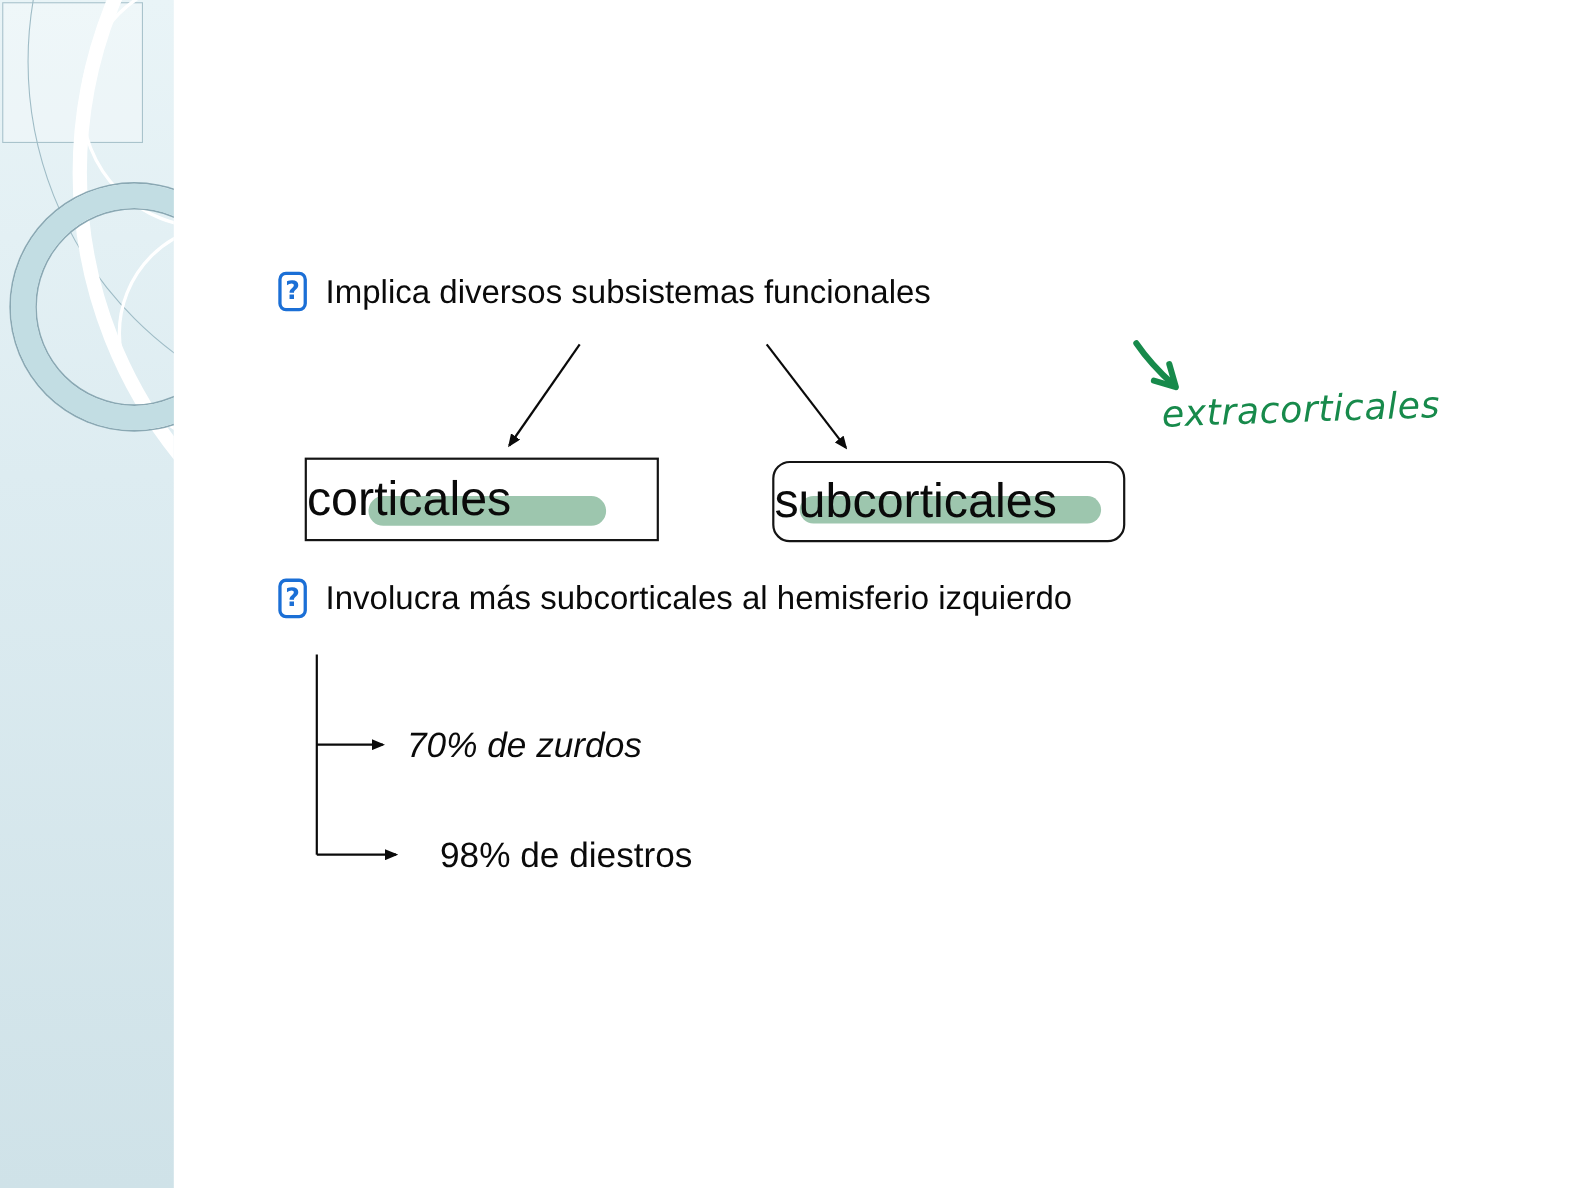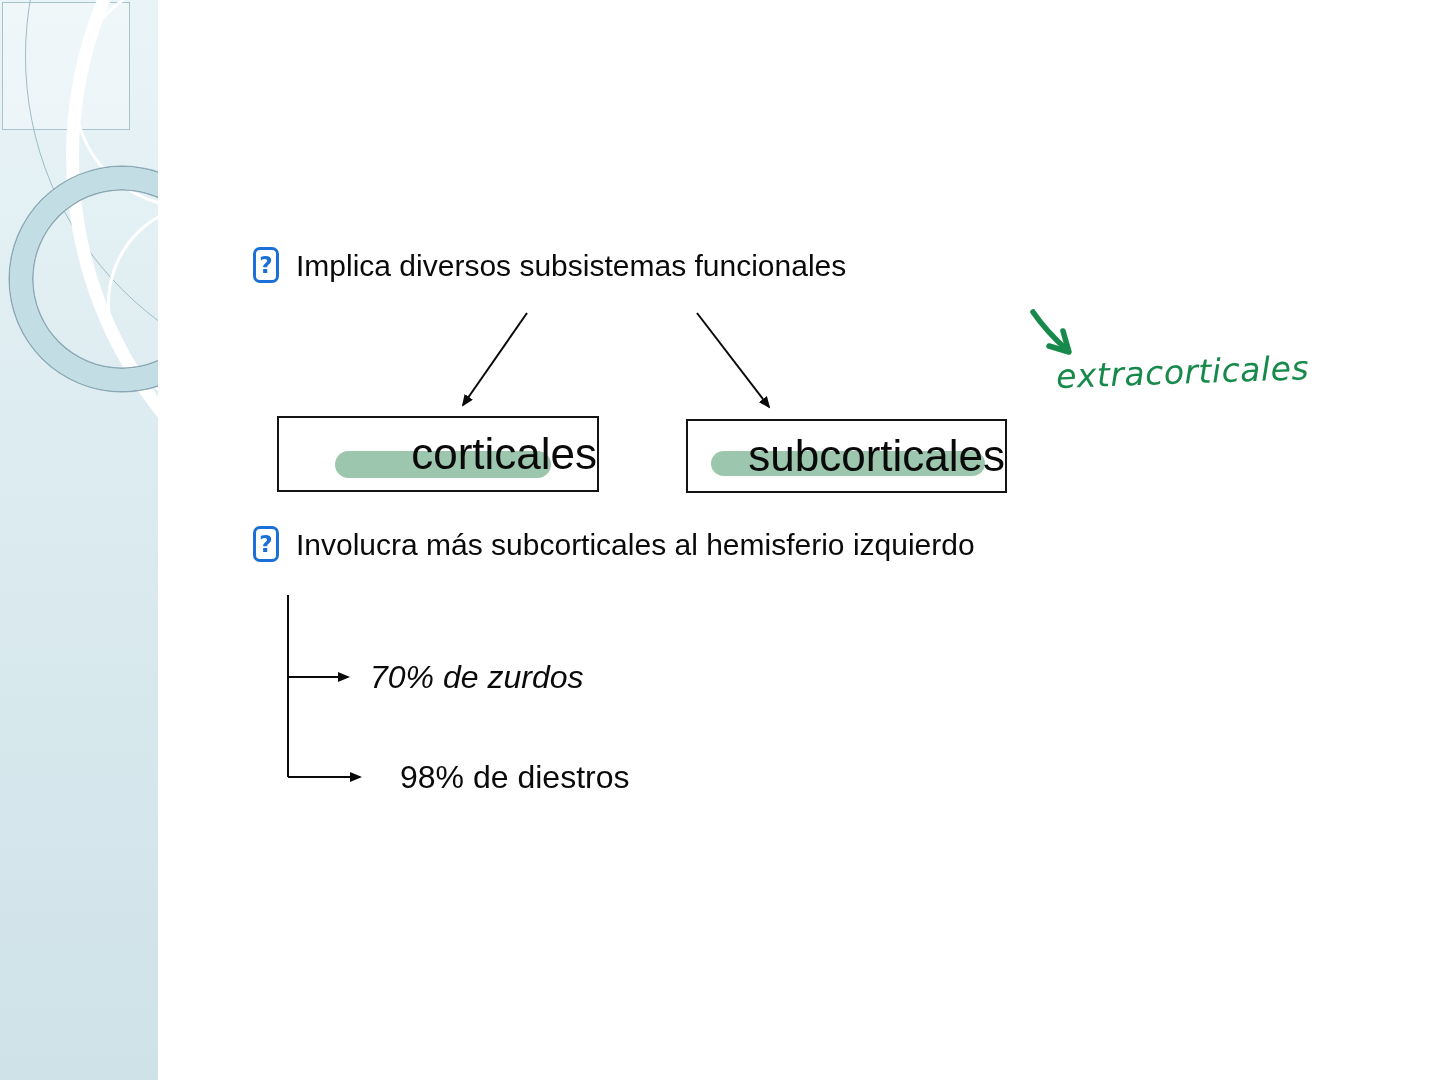--- a/index.html
+++ b/index.html
@@ -34,21 +34,21 @@
   .tofu{
     flex:0 0 auto;width:20px;height:30px;margin-top:4px;
     border:3.5px solid #1b6fd6;border-radius:7px;
     display:flex;align-items:center;justify-content:center;
     color:#1b6fd6;font-size:23px;font-weight:bold;
     font-family:"DejaVu Sans",sans-serif;
   }
   
   .dbox{
     position:absolute;border:2px solid #141414;background:#ffffff;
-    display:flex;align-items:center;justify-content:flex-end;
+    display:flex;align-items:center;justify-content:flex-start;
   }
   .dbox-label{position:relative;z-index:2;font-size:44px;color:#0a0a0a;white-space:nowrap;}
   .hl-pill{position:absolute;z-index:1;background:#9dc6ae;border-radius:14px;}
   
   .branch-label{position:absolute;font-size:32px;color:#0a0a0a;white-space:nowrap;}
   
   .handwriting{
     position:absolute;left:1056px;top:352px;width:280px;
     font-family:"DejaVu Sans",sans-serif;font-style:italic;
     font-size:33px;letter-spacing:0.5px;color:#178a4b;
@@ -94,21 +94,21 @@
       <path d="M1033,312 Q1046,331 1067,350"></path>
       <path d="M1049,346 L1069,352 L1063,331"></path>
     </g>
   </svg>
 
   <div class="dbox" style="left:277px;top:416px;width:318px;height:72px;">
     <span class="hl-pill" style="left:56px;top:33px;width:216px;height:27px;"></span>
     <span class="dbox-label">corticales</span>
   </div>
 
-  <div class="dbox" style="left:686px;top:419px;width:317px;height:70px;">
+  <div class="dbox" style="left:702px;top:419px;width:317px;height:70px;border-radius:16px;">
     <span class="hl-pill" style="left:23px;top:30px;width:274px;height:25px;"></span>
     <span class="dbox-label">subcorticales</span>
   </div>
 
   <div class="handwriting">extracorticales</div>
 
   <div class="bullet-row" style="left:253px;top:522px;">
     <span class="tofu">?</span>
     <span class="bullet-text">Involucra más subcorticales al hemisferio izquierdo</span>
   </div>

